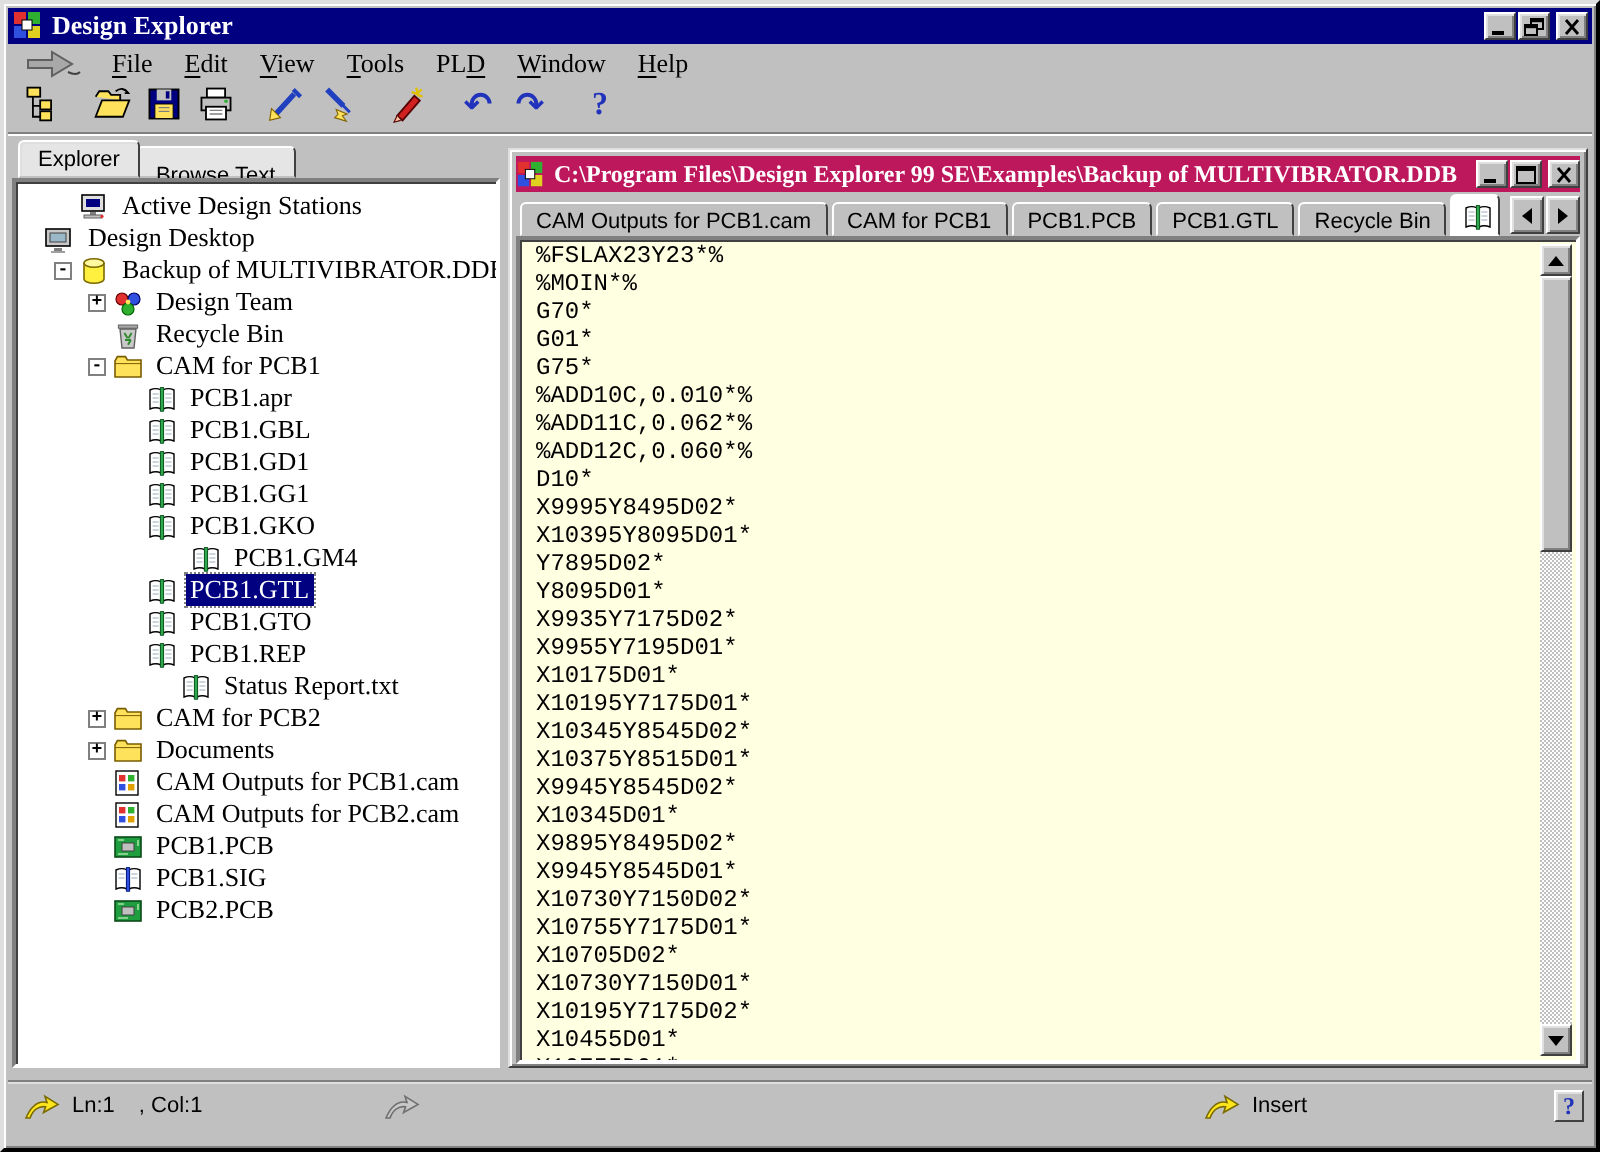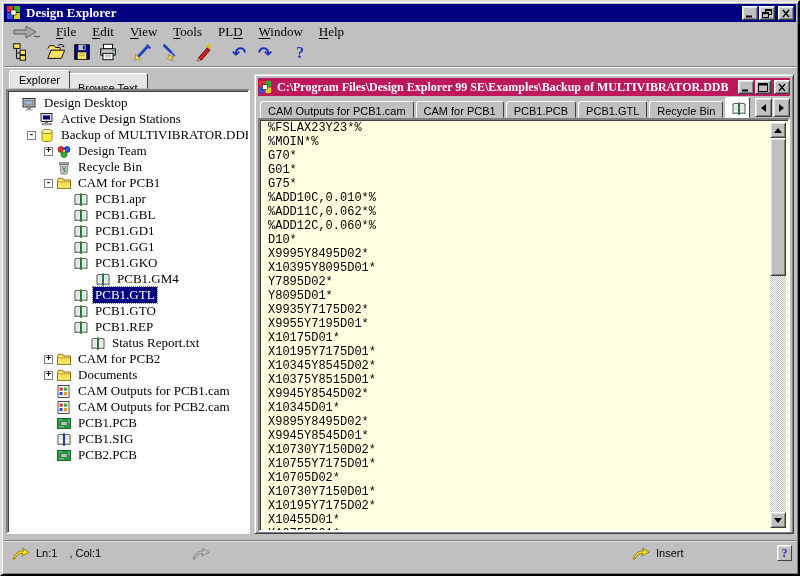--- a/index.html
+++ b/index.html
@@ -95,21 +95,21 @@
     box-shadow:inset 1px 1px 0 #dfdfdf, inset -1px -1px 0 #808080;box-sizing:border-box;}
 
   
   .statusbar{position:absolute;left:2px;right:2px;bottom:10px;height:22px;display:flex;align-items:center;
     font:11px "Liberation Sans",sans-serif;color:#000;
     box-shadow:0 -1px 0 #dfdfdf, 0 -2px 0 #808080;}
   .sic{width:18px;height:13px;margin:0 6px 0 8px;flex:0 0 auto;}
   .sic svg{display:block;}
   .scol{margin-left:12px;}
   .gray-arrow{position:absolute;left:180px;width:18px;height:13px;}
-  .insert-group{position:absolute;left:628px;display:flex;align-items:center;}
+  .insert-group{position:absolute;left:598px;display:flex;align-items:center;}
   .insert-group .sic{margin:0 6px 0 0;}
   .helpbtn{position:absolute;right:4px;width:15px;height:16px;display:flex;align-items:center;justify-content:center;
     background:#c0c0c0;border:1px solid;border-color:#fff #404040 #404040 #fff;
     box-shadow:inset 1px 1px 0 #dfdfdf;font:bold 12px "Liberation Serif",serif;color:#2233bb;padding:0;}
 </style>
 </head>
 <body>
 
 <div id="window">
 
@@ -236,44 +236,44 @@
       </span>
     </div>
   <div class="toolbar-groove"></div>
 
   <div class="left-panel">
     <div class="ptabs">
       <span class="ptab active">Explorer</span>
       <span class="ptab">Browse Text</span>
     </div>
     <div class="tree sunken" id="tree">
-        <div class="tree-row" style="padding-left: 2px;">
-          <span class="exp hidden"></span>
-          <span class="tree-icon">
-            <svg viewBox="0 0 16 15">
-              <rect x="1" y="2.5" width="12" height="8.5" fill="#c8c8c8" stroke="#000" stroke-width="0.8"></rect>
-              <rect x="3" y="4.5" width="8" height="4.5" fill="#9ab8c8" stroke="#404040" stroke-width="0.5"></rect>
-              <rect x="5" y="12" width="4" height="1.5" fill="#808080"></rect>
-              <rect x="3.5" y="13.5" width="7" height="1" fill="#a0a0a0"></rect>
-            </svg>
-          </span>
-          <span class="tree-label">Design Desktop</span>
-        </div>
         <div class="tree-row" style="padding-left: 19px;">
           <span class="exp hidden"></span>
           <span class="tree-icon">
             <svg viewBox="0 0 16 15">
               <rect x="2" y="1.5" width="11" height="8" fill="#dfdfdf" stroke="#000" stroke-width="0.8"></rect>
               <rect x="4" y="3.5" width="7" height="4" fill="#000080"></rect>
               <rect x="6" y="10" width="3" height="1.5" fill="#808080"></rect>
               <rect x="3" y="11.5" width="9" height="1.5" fill="#c0c0c0" stroke="#606060" stroke-width="0.5"></rect>
               <circle cx="12" cy="12.2" r="0.8" fill="#e03030"></circle>
             </svg>
           </span>
           <span class="tree-label">Active Design Stations</span>
+        </div>
+        <div class="tree-row" style="padding-left: 2px;">
+          <span class="exp hidden"></span>
+          <span class="tree-icon">
+            <svg viewBox="0 0 16 15">
+              <rect x="1" y="2.5" width="12" height="8.5" fill="#c8c8c8" stroke="#000" stroke-width="0.8"></rect>
+              <rect x="3" y="4.5" width="8" height="4.5" fill="#9ab8c8" stroke="#404040" stroke-width="0.5"></rect>
+              <rect x="5" y="12" width="4" height="1.5" fill="#808080"></rect>
+              <rect x="3.5" y="13.5" width="7" height="1" fill="#a0a0a0"></rect>
+            </svg>
+          </span>
+          <span class="tree-label">Design Desktop</span>
         </div>
         <div class="tree-row" style="padding-left: 19px;">
           <span class="exp">-</span>
           <span class="tree-icon">
             <svg viewBox="0 0 16 15">
               <path d="M3 3.5 v8 a5 2.1 0 0 0 10 0 v-8" fill="#ffef3e" stroke="#7a6a00" stroke-width="0.8"></path>
               <ellipse cx="8" cy="3.5" rx="5" ry="2.1" fill="#fff9a0" stroke="#7a6a00" stroke-width="0.8"></ellipse>
             </svg>
           </span>
           <span class="tree-label">Backup of MULTIVIBRATOR.DDB</span>

